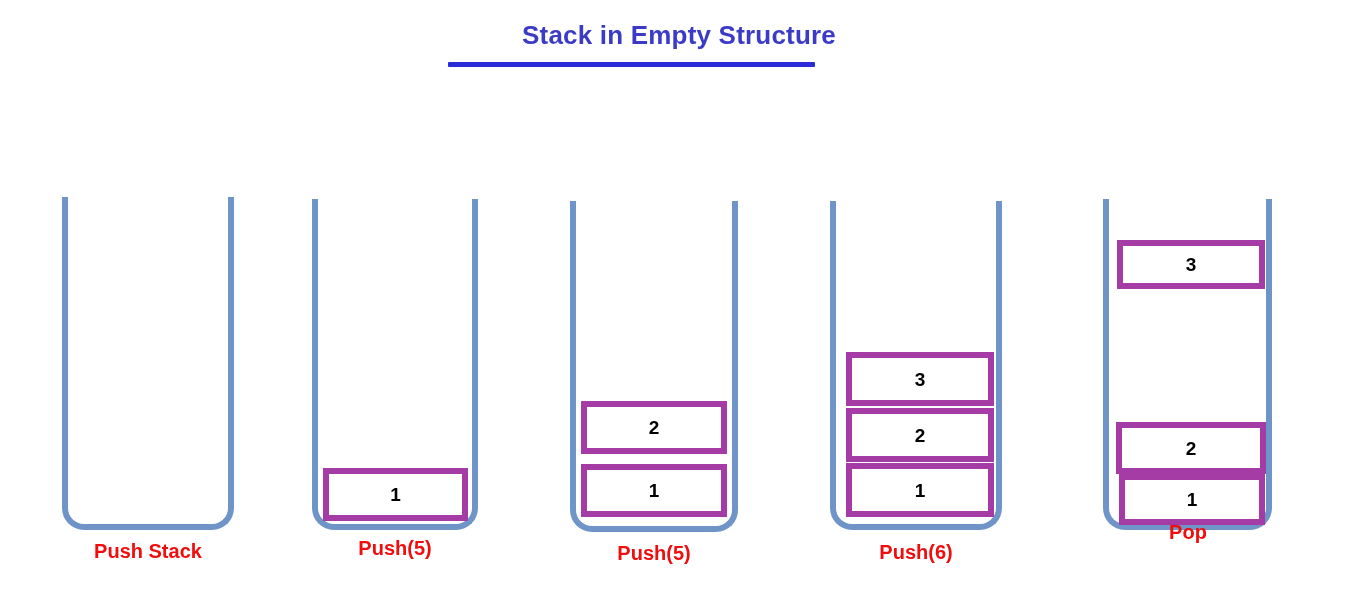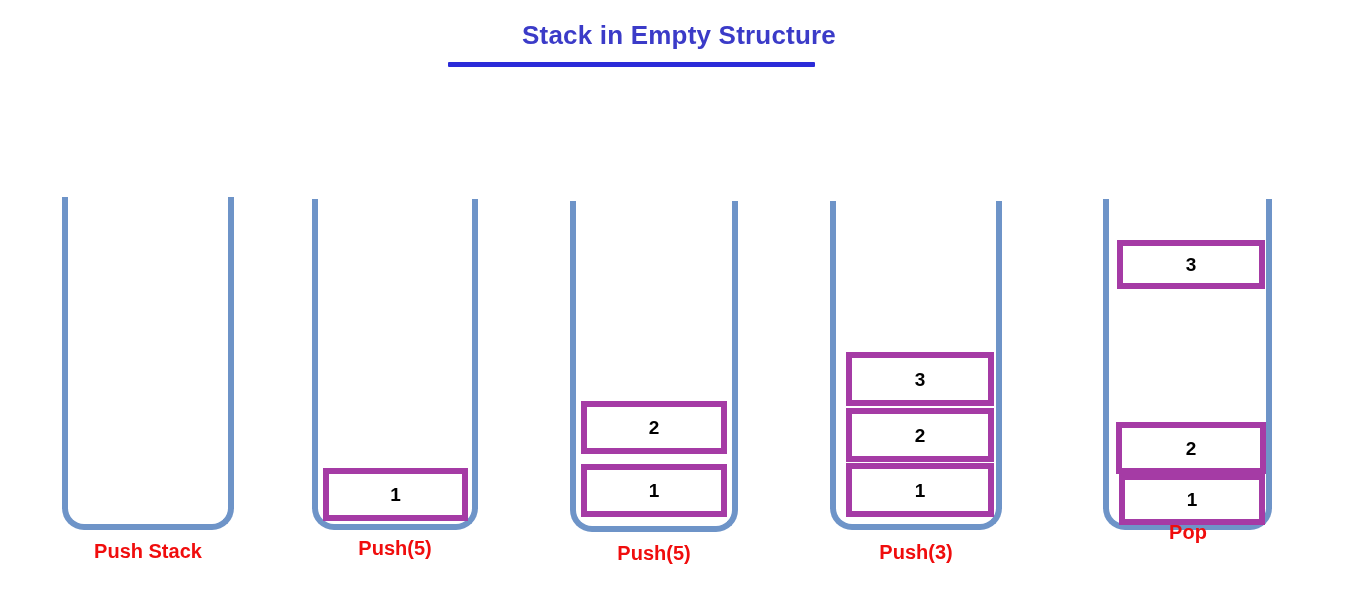--- a/index.html
+++ b/index.html
@@ -131,21 +131,21 @@
   <div class="stack-box" style="left:16px; top:463px; width:148px; height:54px;">
     <span class="stack-box-value">1</span>
   </div>
   <div class="stack-box" style="left:16px; top:408px; width:148px; height:54px;">
     <span class="stack-box-value">2</span>
   </div>
   <div class="stack-box" style="left:16px; top:352px; width:148px; height:54px;">
     <span class="stack-box-value">3</span>
   </div>
 
-  <div class="stack-label" style="left:-14px; top:540px; width:200px;">Push(3)</div>
+  <div class="stack-label" style="left:-14px; top:540px; width:200px;">Push(6)</div>
 </div>
 
 <div class="stack-figure" style="left:1103px; width:169px;">
   <div class="stack-container" style="left:0px; top:199px; width:169px; height:331px;"></div>
 
   <div class="stack-box" style="left:16px; top:474px; width:146px; height:51px;">
     <span class="stack-box-value">1</span>
   </div>
   <div class="stack-box" style="left:13px; top:422px; width:150px; height:52px;">
     <span class="stack-box-value">2</span>

